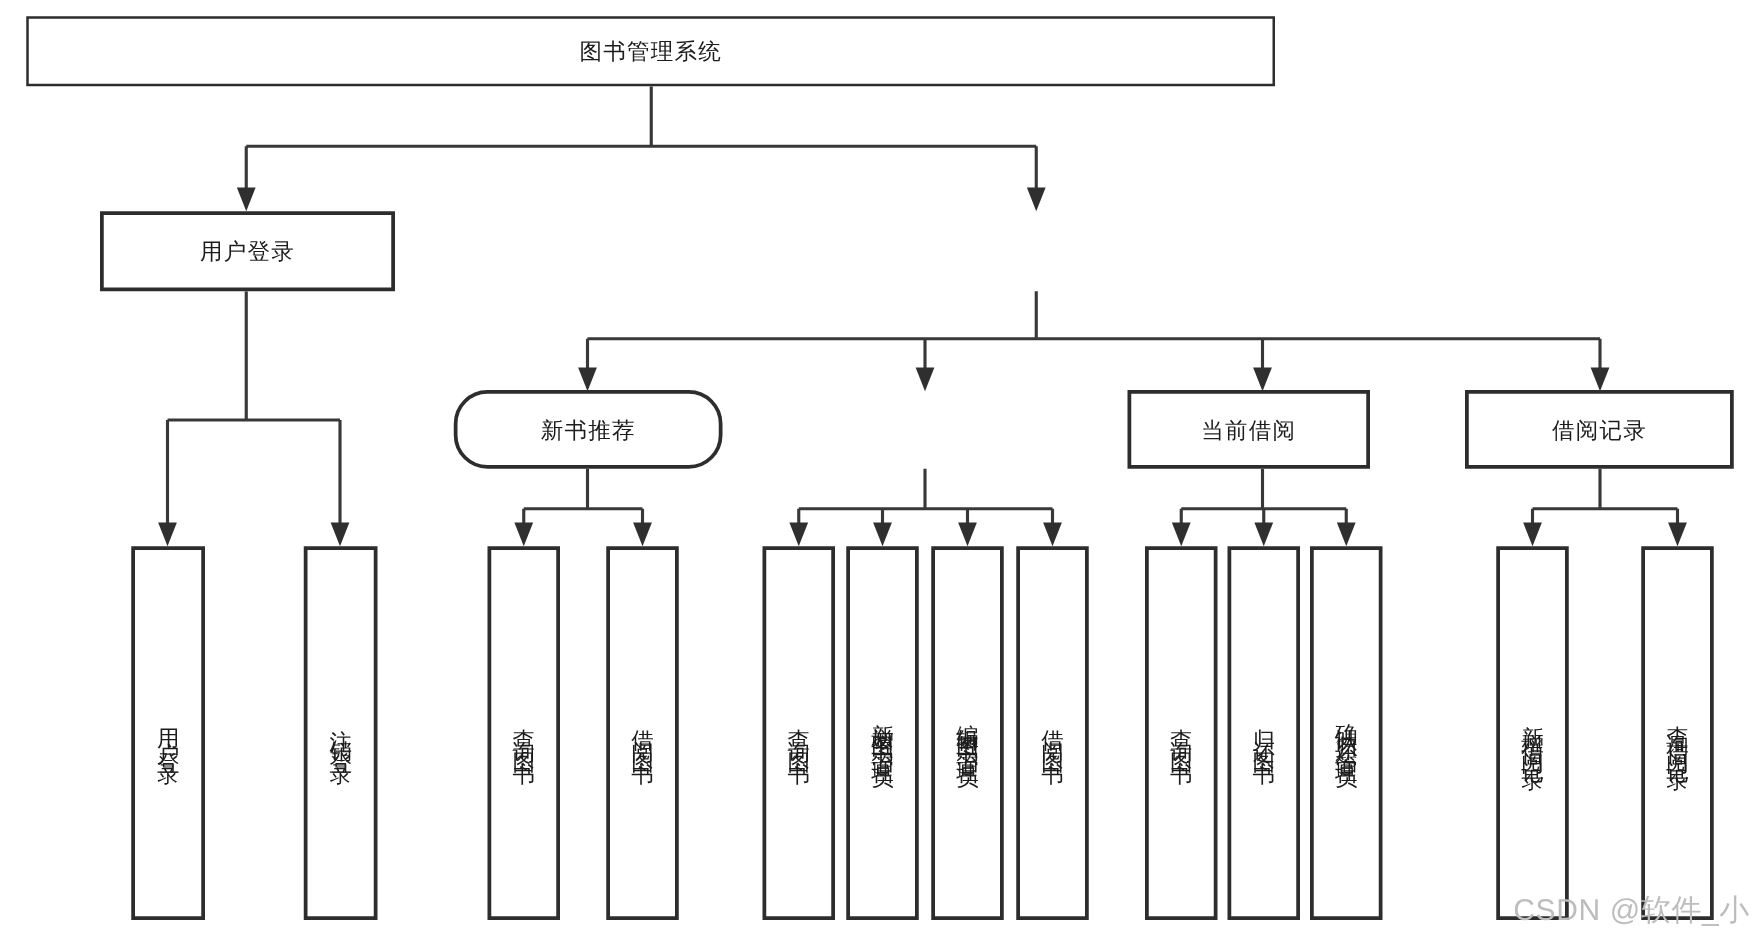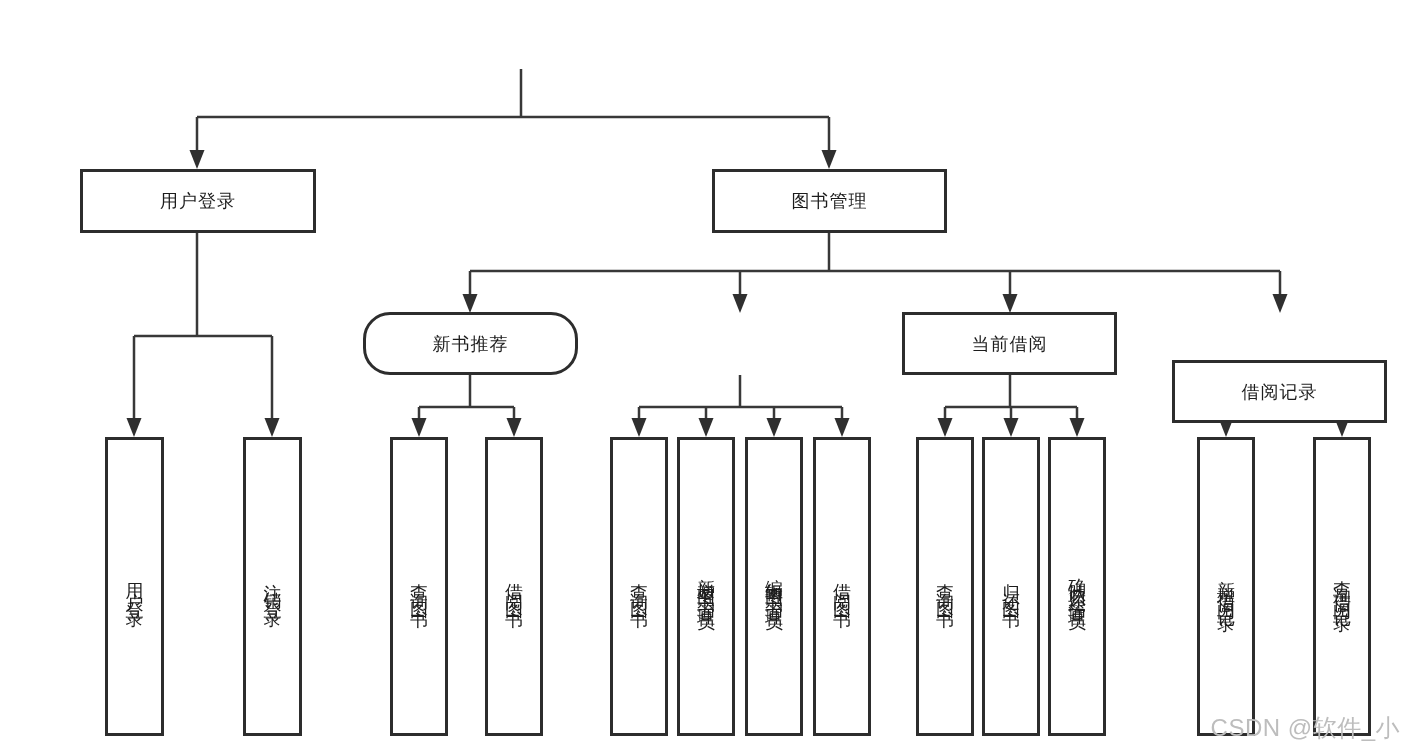--- a/index.html
+++ b/index.html
@@ -100,27 +100,27 @@
       <polygon points="766.5,418 781.5,418 774,437"></polygon>
       <polygon points="834.5,418 849.5,418 842,437"></polygon>
       <polygon points="937.5,418 952.5,418 945,437"></polygon>
       <polygon points="1003.5,418 1018.5,418 1011,437"></polygon>
       <polygon points="1069.5,418 1084.5,418 1077,437"></polygon>
       <polygon points="1218.5,418 1233.5,418 1226,437"></polygon>
       <polygon points="1334.5,418 1349.5,418 1342,437"></polygon>
     </g>
   </svg>
 
+  <div class="node root" style="left:21px; top:13px; width:999px; height:56px;">图书管理系统</div>
 
   <div class="node" style="left:80px; top:169px; width:236px; height:64px;">用户登录</div>
-  <div class="node" style="left:712px; top:169px; width:235px; height:64px;">图书管理</div>
 
   <div class="node" style="left:363px; top:312px; width:215px; height:63px;border-radius:27px;">新书推荐</div>
-  <div class="node" style="left:902px; top:312px; width:215px; height:63px;">当前借阅</div>
-  <div class="node" style="left:1172px; top:312px; width:215px; height:63px;margin-top:48px;">借阅记录</div>
+  <div class="node" style="left:902px; top:312px; width:194px; height:63px;">当前借阅</div>
+  <div class="node" style="left:1172px; top:312px; width:215px; height:63px;">借阅记录</div>
 
   <div class="leaf" style="left:105px; top:437px; width:59px; height:299px;">
     <span class="vtext">用户登录</span>
   </div>
   <div class="leaf" style="left:243px; top:437px; width:59px; height:299px;">
     <span class="vtext">注销登录</span>
   </div>
 
   <div class="leaf" style="left:390px; top:437px; width:58px; height:299px;">
     <span class="vtext">查询图书</span>

